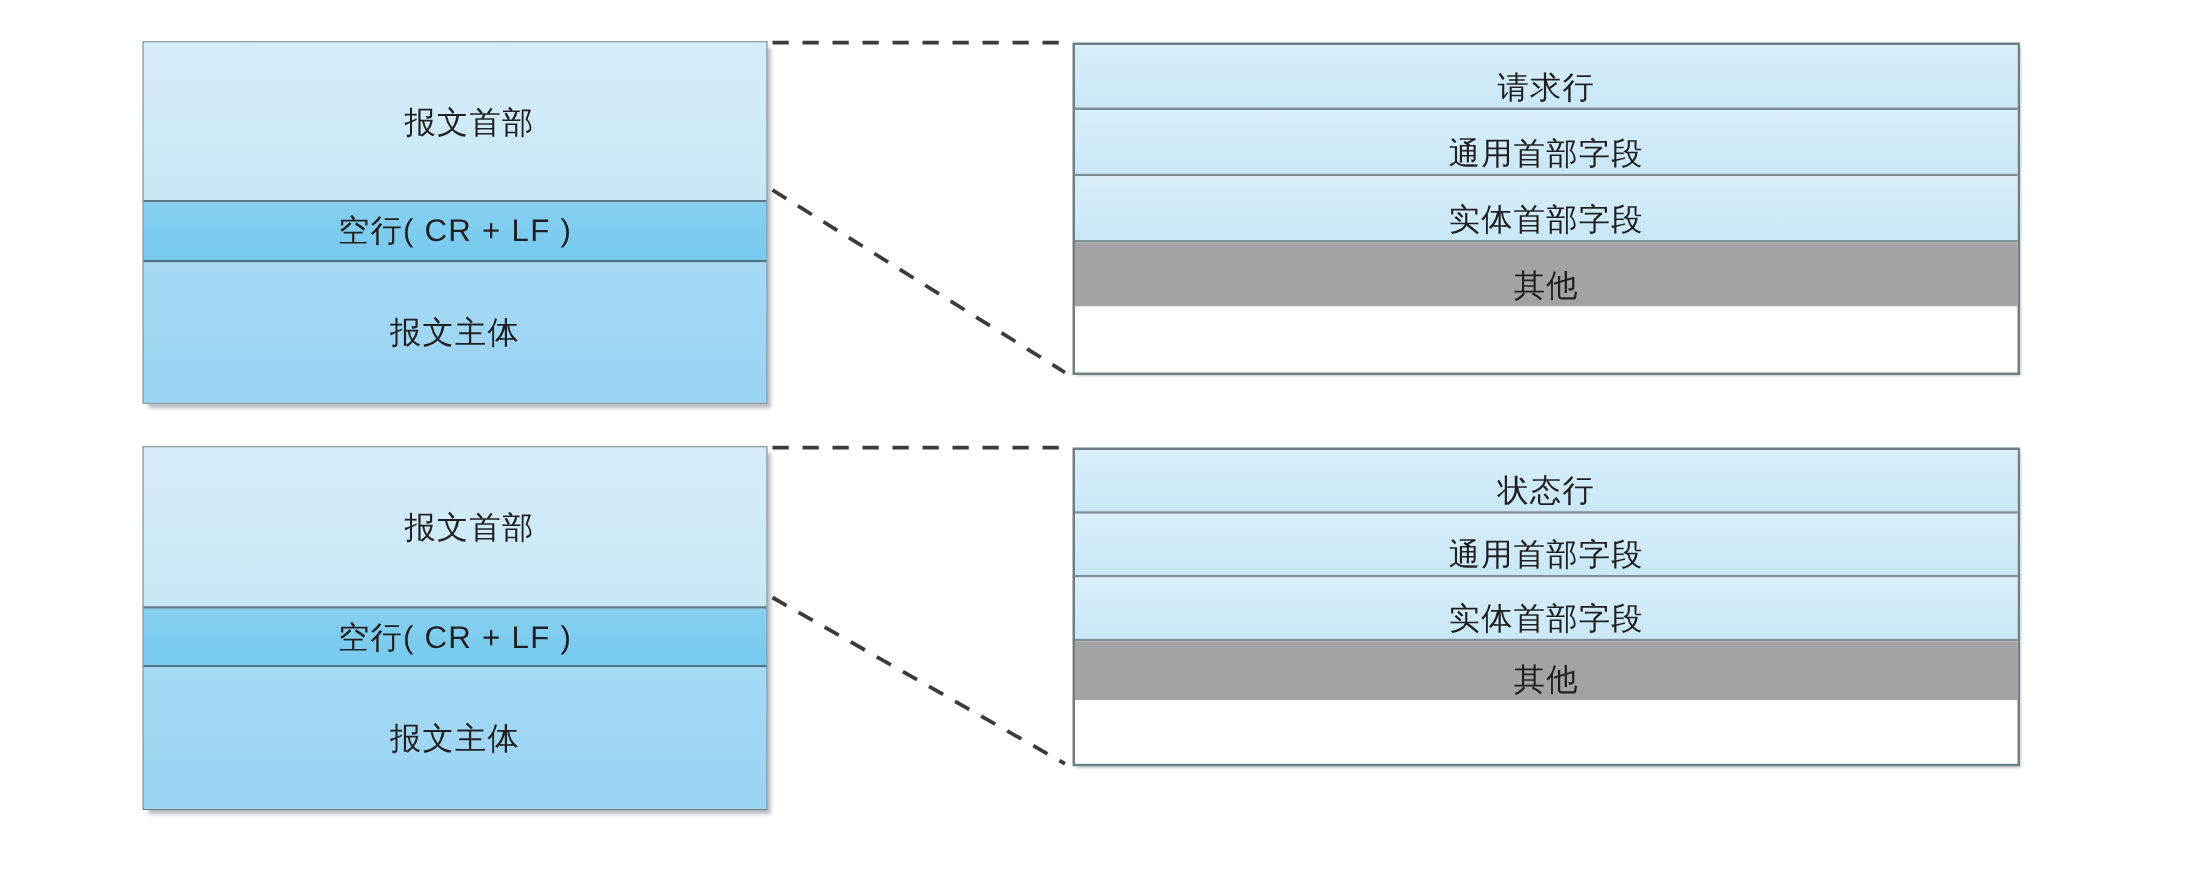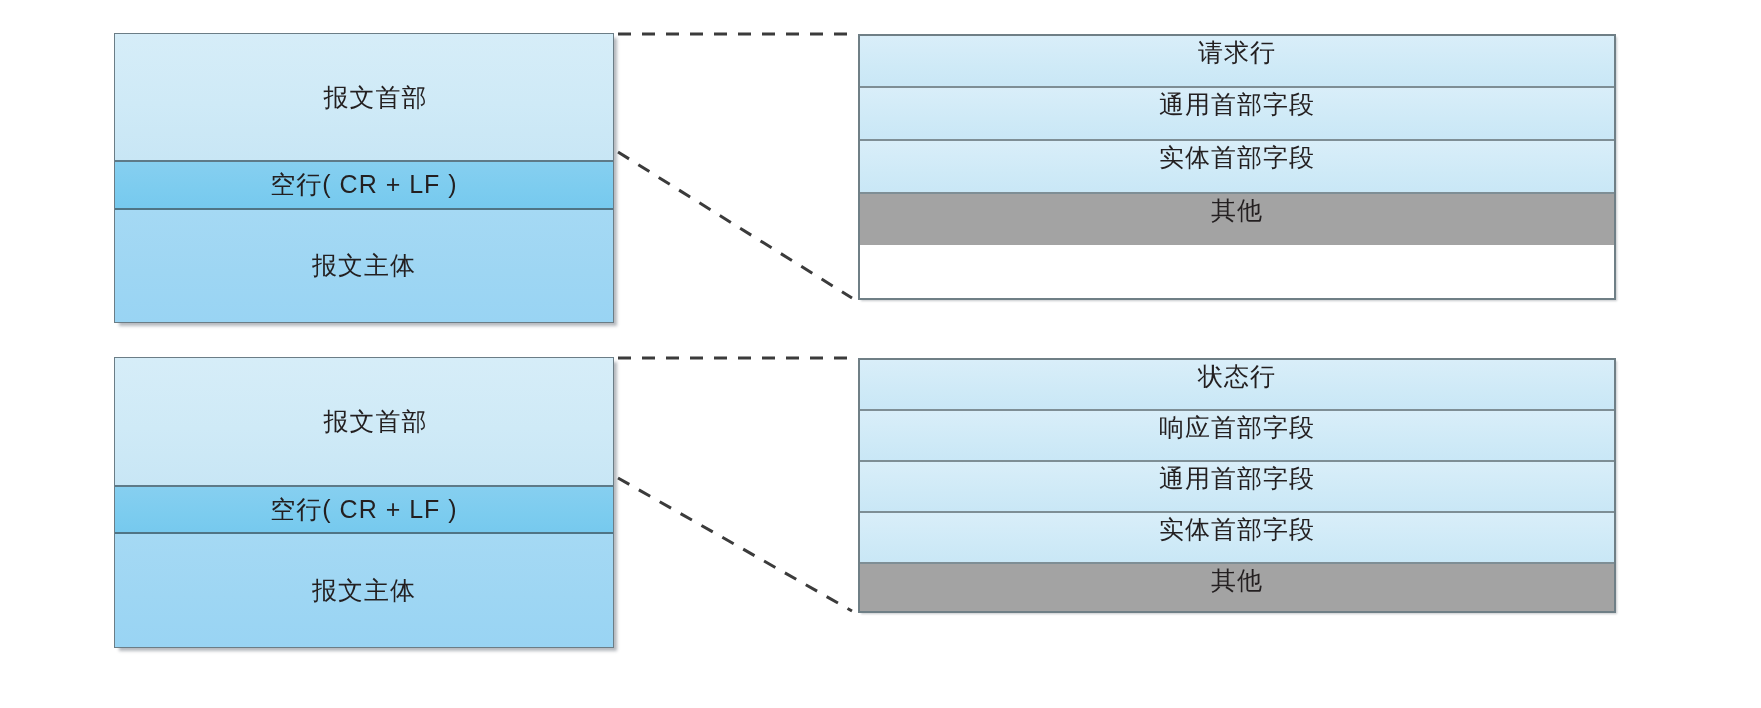--- a/index.html
+++ b/index.html
@@ -22,21 +22,21 @@
   .msgrow.blank{height:16.5%;
       background:linear-gradient(180deg,#86cff0 0%,#7cccef 60%,#76c9ee 100%);
       border-bottom:2px solid #4f7485;}
   .msgrow.body{height:39%;
       background:linear-gradient(180deg,#a5d9f4 0%,#9ed6f3 55%,#99d4f3 100%);}
 
   
   .fieldtable{position:absolute;box-sizing:border-box;
               border:2px solid #6f7f86;background:#fff;
               box-shadow:2px 2px 2px -1px rgba(110,120,128,.40);}
-  .frow{box-sizing:border-box;display:flex;align-items:flex-start;
+  .frow{box-sizing:border-box;display:flex;align-items:flex-end;
         justify-content:center;color:#231f20;font-size:25px;letter-spacing:1px;
         background:linear-gradient(180deg,#d9eef9 0%,#cfeaf7 60%,#c9e7f6 100%);
         border-bottom:2px solid #7e8e95;}
   .frow.plain{background:#a3a3a3;border-bottom:none;}
 
   
   .dash{position:absolute;overflow:visible;pointer-events:none;}
   .dash line{stroke:#3b3b3b;stroke-width:3;stroke-dasharray:13 11;
              stroke-linecap:butt;}
 </style>
@@ -92,23 +92,20 @@
     <div class="msgrow body">
       <span>报文主体</span>
     </div>
   </div>
 
   <div class="fieldtable" style="left:858px;top:358px;width:758px;height:255px;">
     <div class="frow" style="height:51px;">
       <span>状态行</span>
     </div>
     <div class="frow" style="height:51px;">
-      <span>响应首部字段</span>
-    </div>
-    <div class="frow" style="height:51px;">
       <span>通用首部字段</span>
     </div>
     <div class="frow" style="height:51px;">
       <span>实体首部字段</span>
     </div>
     <div class="frow plain" style="height:47px;">
       <span>其他</span>
     </div>
   </div>
 

